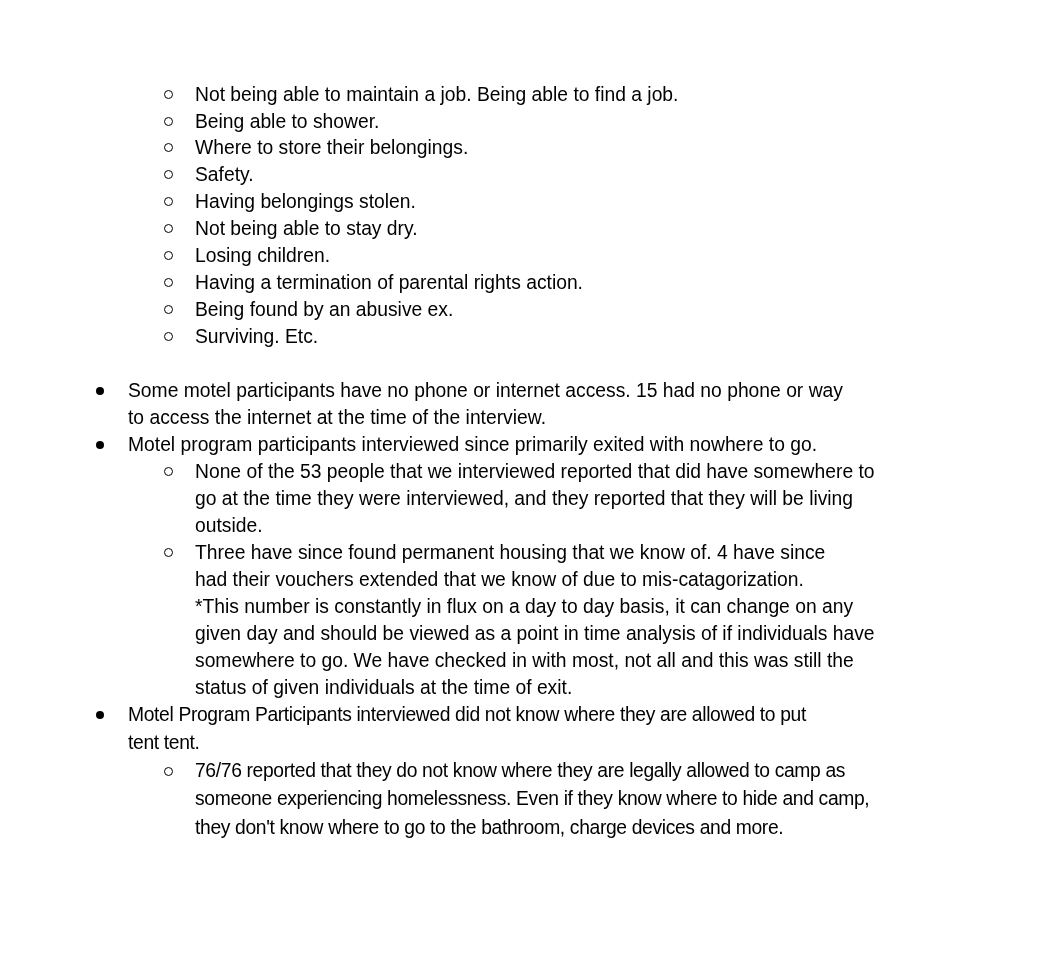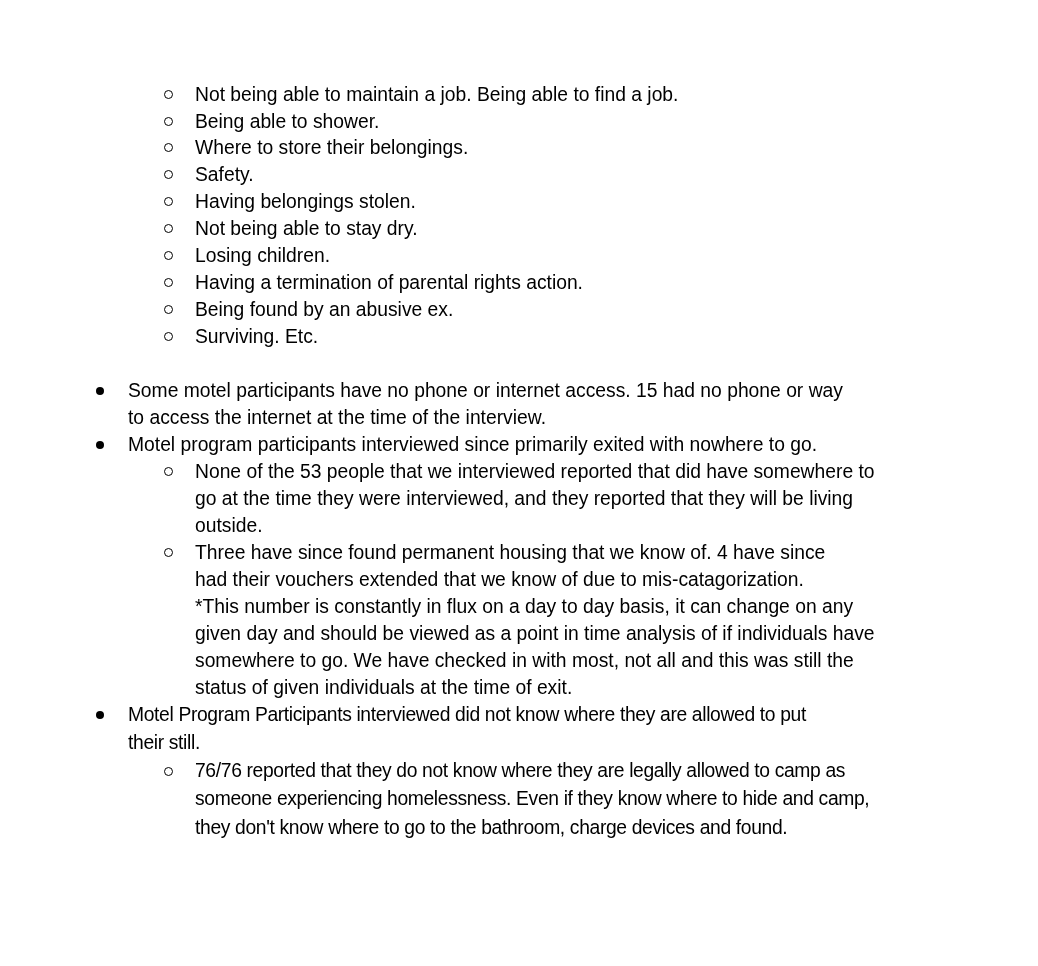--- a/index.html
+++ b/index.html
@@ -157,24 +157,24 @@
       <span class="line sub-text" style="top:620px">given day and should be viewed as a point in time analysis of if individuals have</span>
       <span class="line sub-text" style="top:647px">somewhere to go. We have checked in with most, not all and this was still the</span>
       <span class="line sub-text" style="top:674px">status of given individuals at the time of exit.</span>
     </div>
   </div>
 
   <div class="narrow">
     <span class="bullet-main" style="top:701px"></span>
     <span class="line main-text b narrow-line" style="top:701px">Motel Program Participants interviewed did not know where they are allowed to put</span>
     <span class="line main-text narrow-line" style="top:729px">
-      <span class="b">their still</span><span>.</span>
+      <span class="b">tent tent</span><span>.</span>
     </span>
 
     <div>
       <span class="bullet-sub" style="top:758px"></span>
       <span class="line sub-text narrow-line" style="top:757px">76/76 reported that they do not know where they are legally allowed to camp as</span>
       <span class="line sub-text narrow-line" style="top:785px">someone experiencing homelessness. Even if they know where to hide and camp,</span>
-      <span class="line sub-text narrow-line" style="top:814px">they don't know where to go to the bathroom, charge devices and found.</span>
+      <span class="line sub-text narrow-line" style="top:814px">they don't know where to go to the bathroom, charge devices and more.</span>
     </div>
   </div>
 
 </div>
 
 </body></html>

